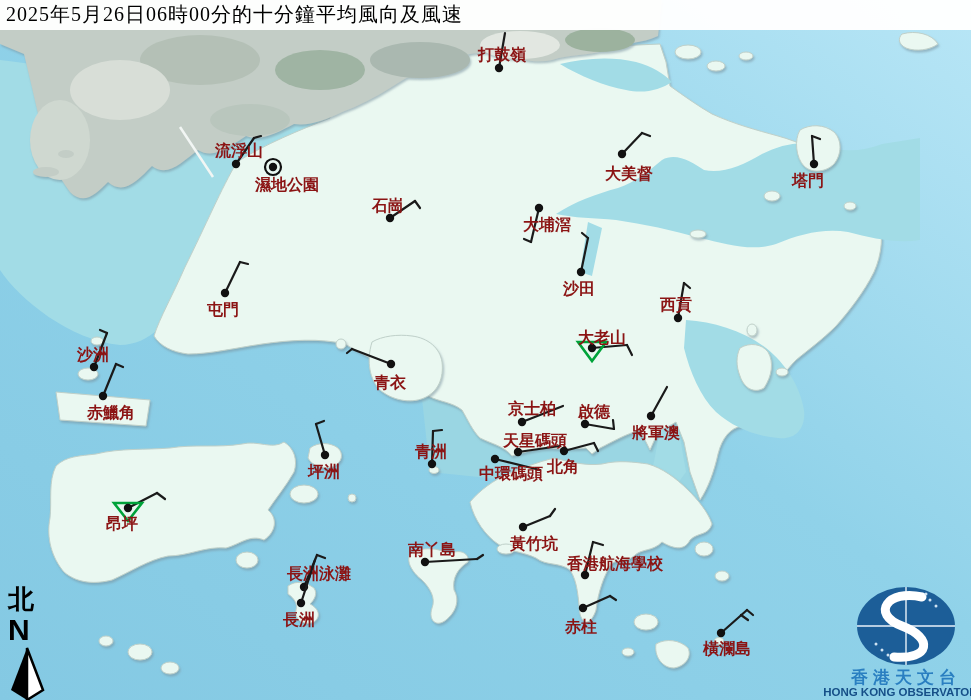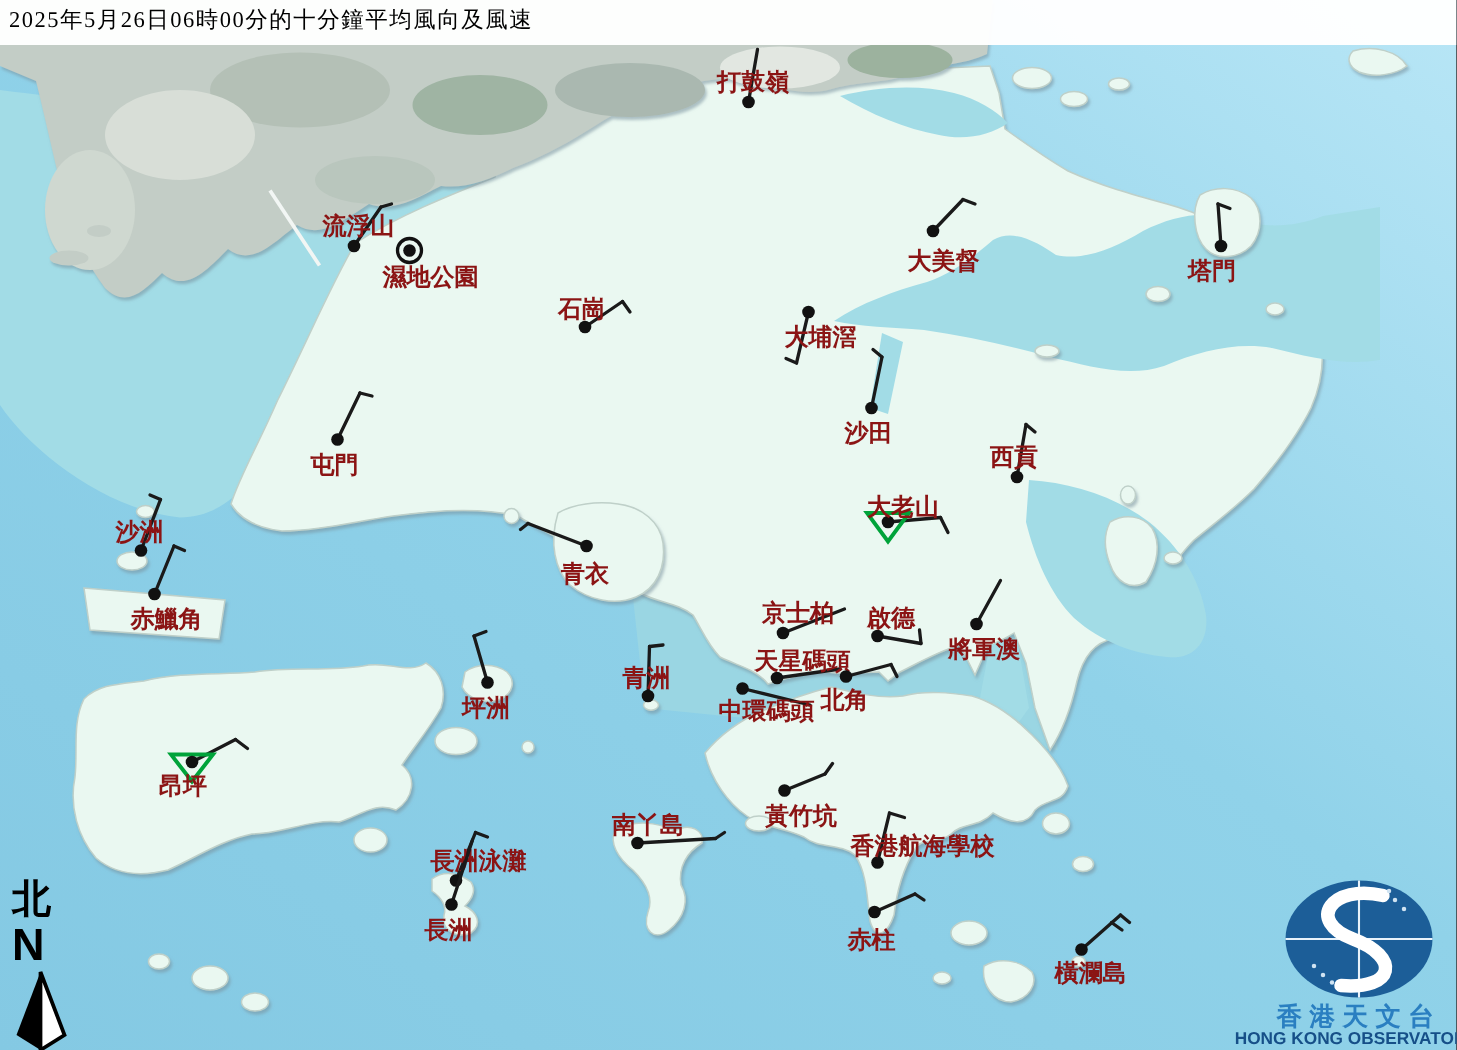--- a/index.html
+++ b/index.html
@@ -1,20 +1,20 @@
 <!DOCTYPE html>
 <html><head>
 <meta charset="utf-8">
 <style>
   html,body{margin:0;padding:0;background:#333;}
   .screen{position:relative;width:971px;height:700px;overflow:hidden;
           font-family:"Liberation Serif","DejaVu Serif",serif;}
   .screen svg{position:absolute;left:0;top:0;}
   .titlebar{position:absolute;left:0;top:0;width:971px;height:30px;
-            background:rgba(255,255,255,.97);color:#000;font-size:15px;
+            background:rgba(255,255,255,.97);color:#000;font-size:20px;
             line-height:29px;padding-left:6px;box-sizing:border-box;
             letter-spacing:1px;white-space:nowrap;}
   .land{fill:#eaf8f1;stroke:#bfd0c9;stroke-width:1;}
   .sz{fill:#c3cdc6;stroke:none;}
   .bay{fill:#a2dce6;stroke:none;}
   .bay2{fill:#9ad6e3;stroke:none;}
   .barb{stroke:#1a1a1a;stroke-width:2.2;stroke-linecap:round;fill:none;}
   .dot{fill:#111;}
   .calmring{fill:none;stroke:#111;stroke-width:2.2;}
   .tri{fill:none;stroke:#00a33a;stroke-width:2.6;stroke-linejoin:miter;}

